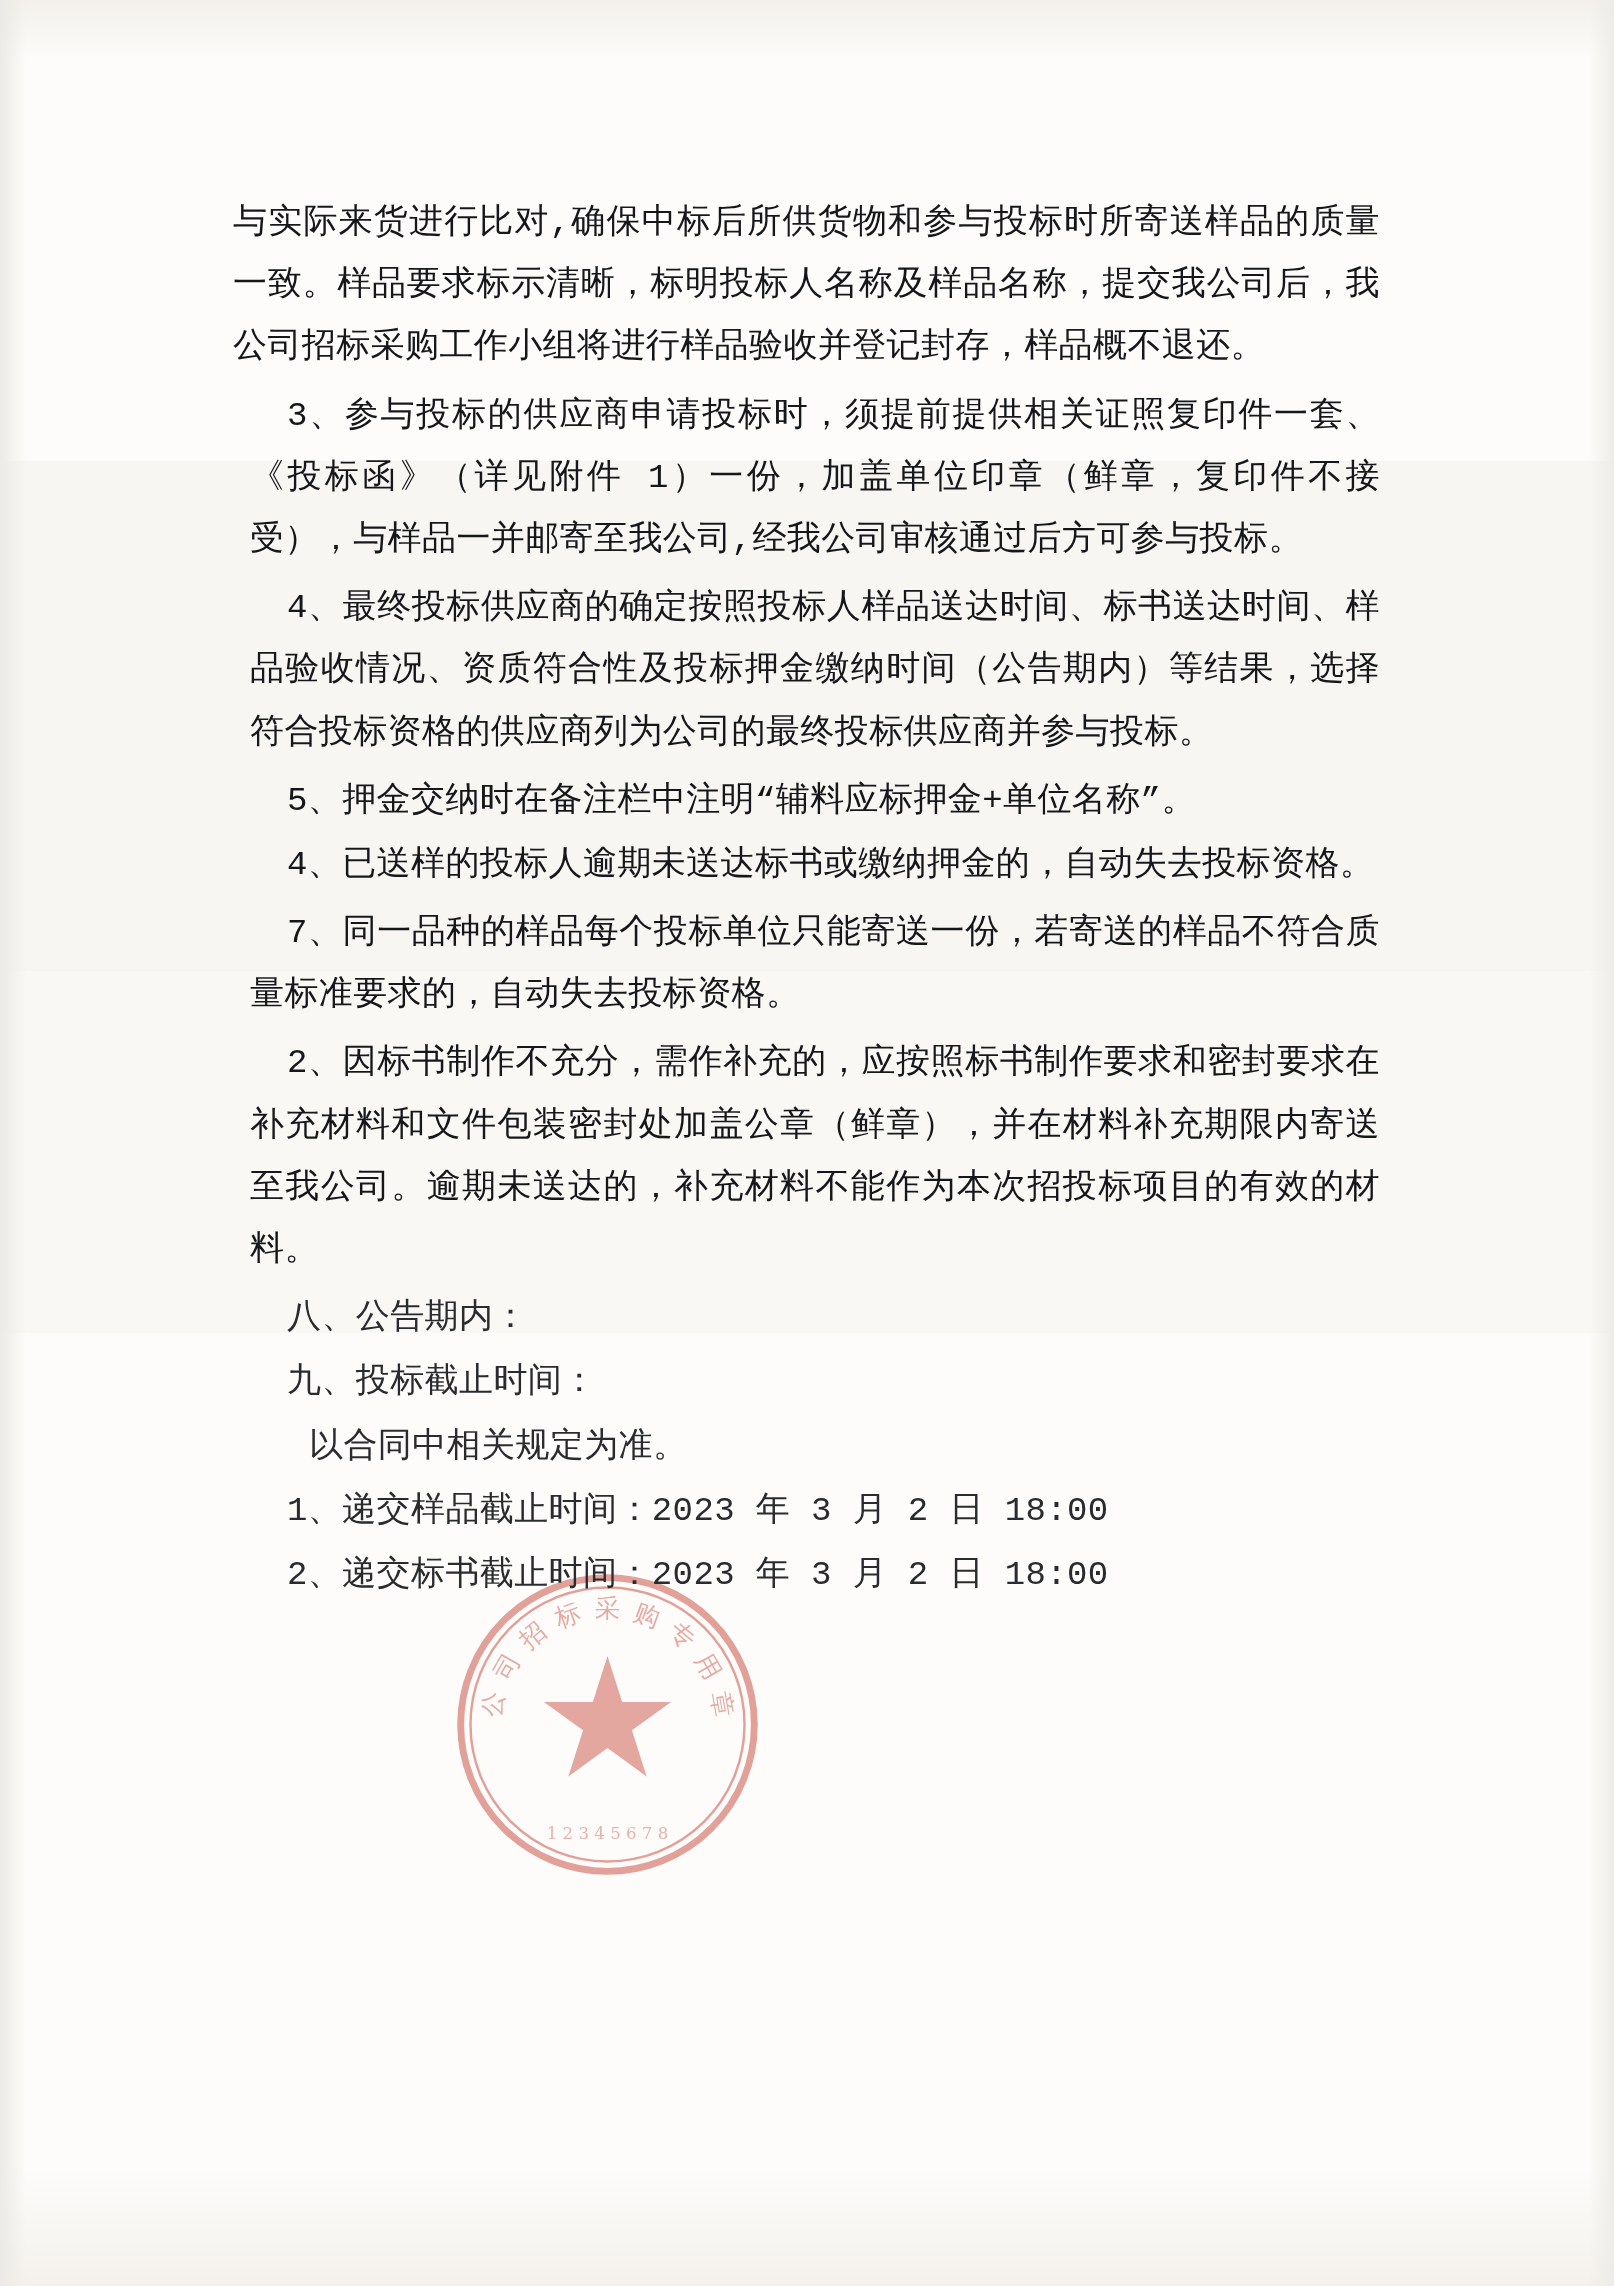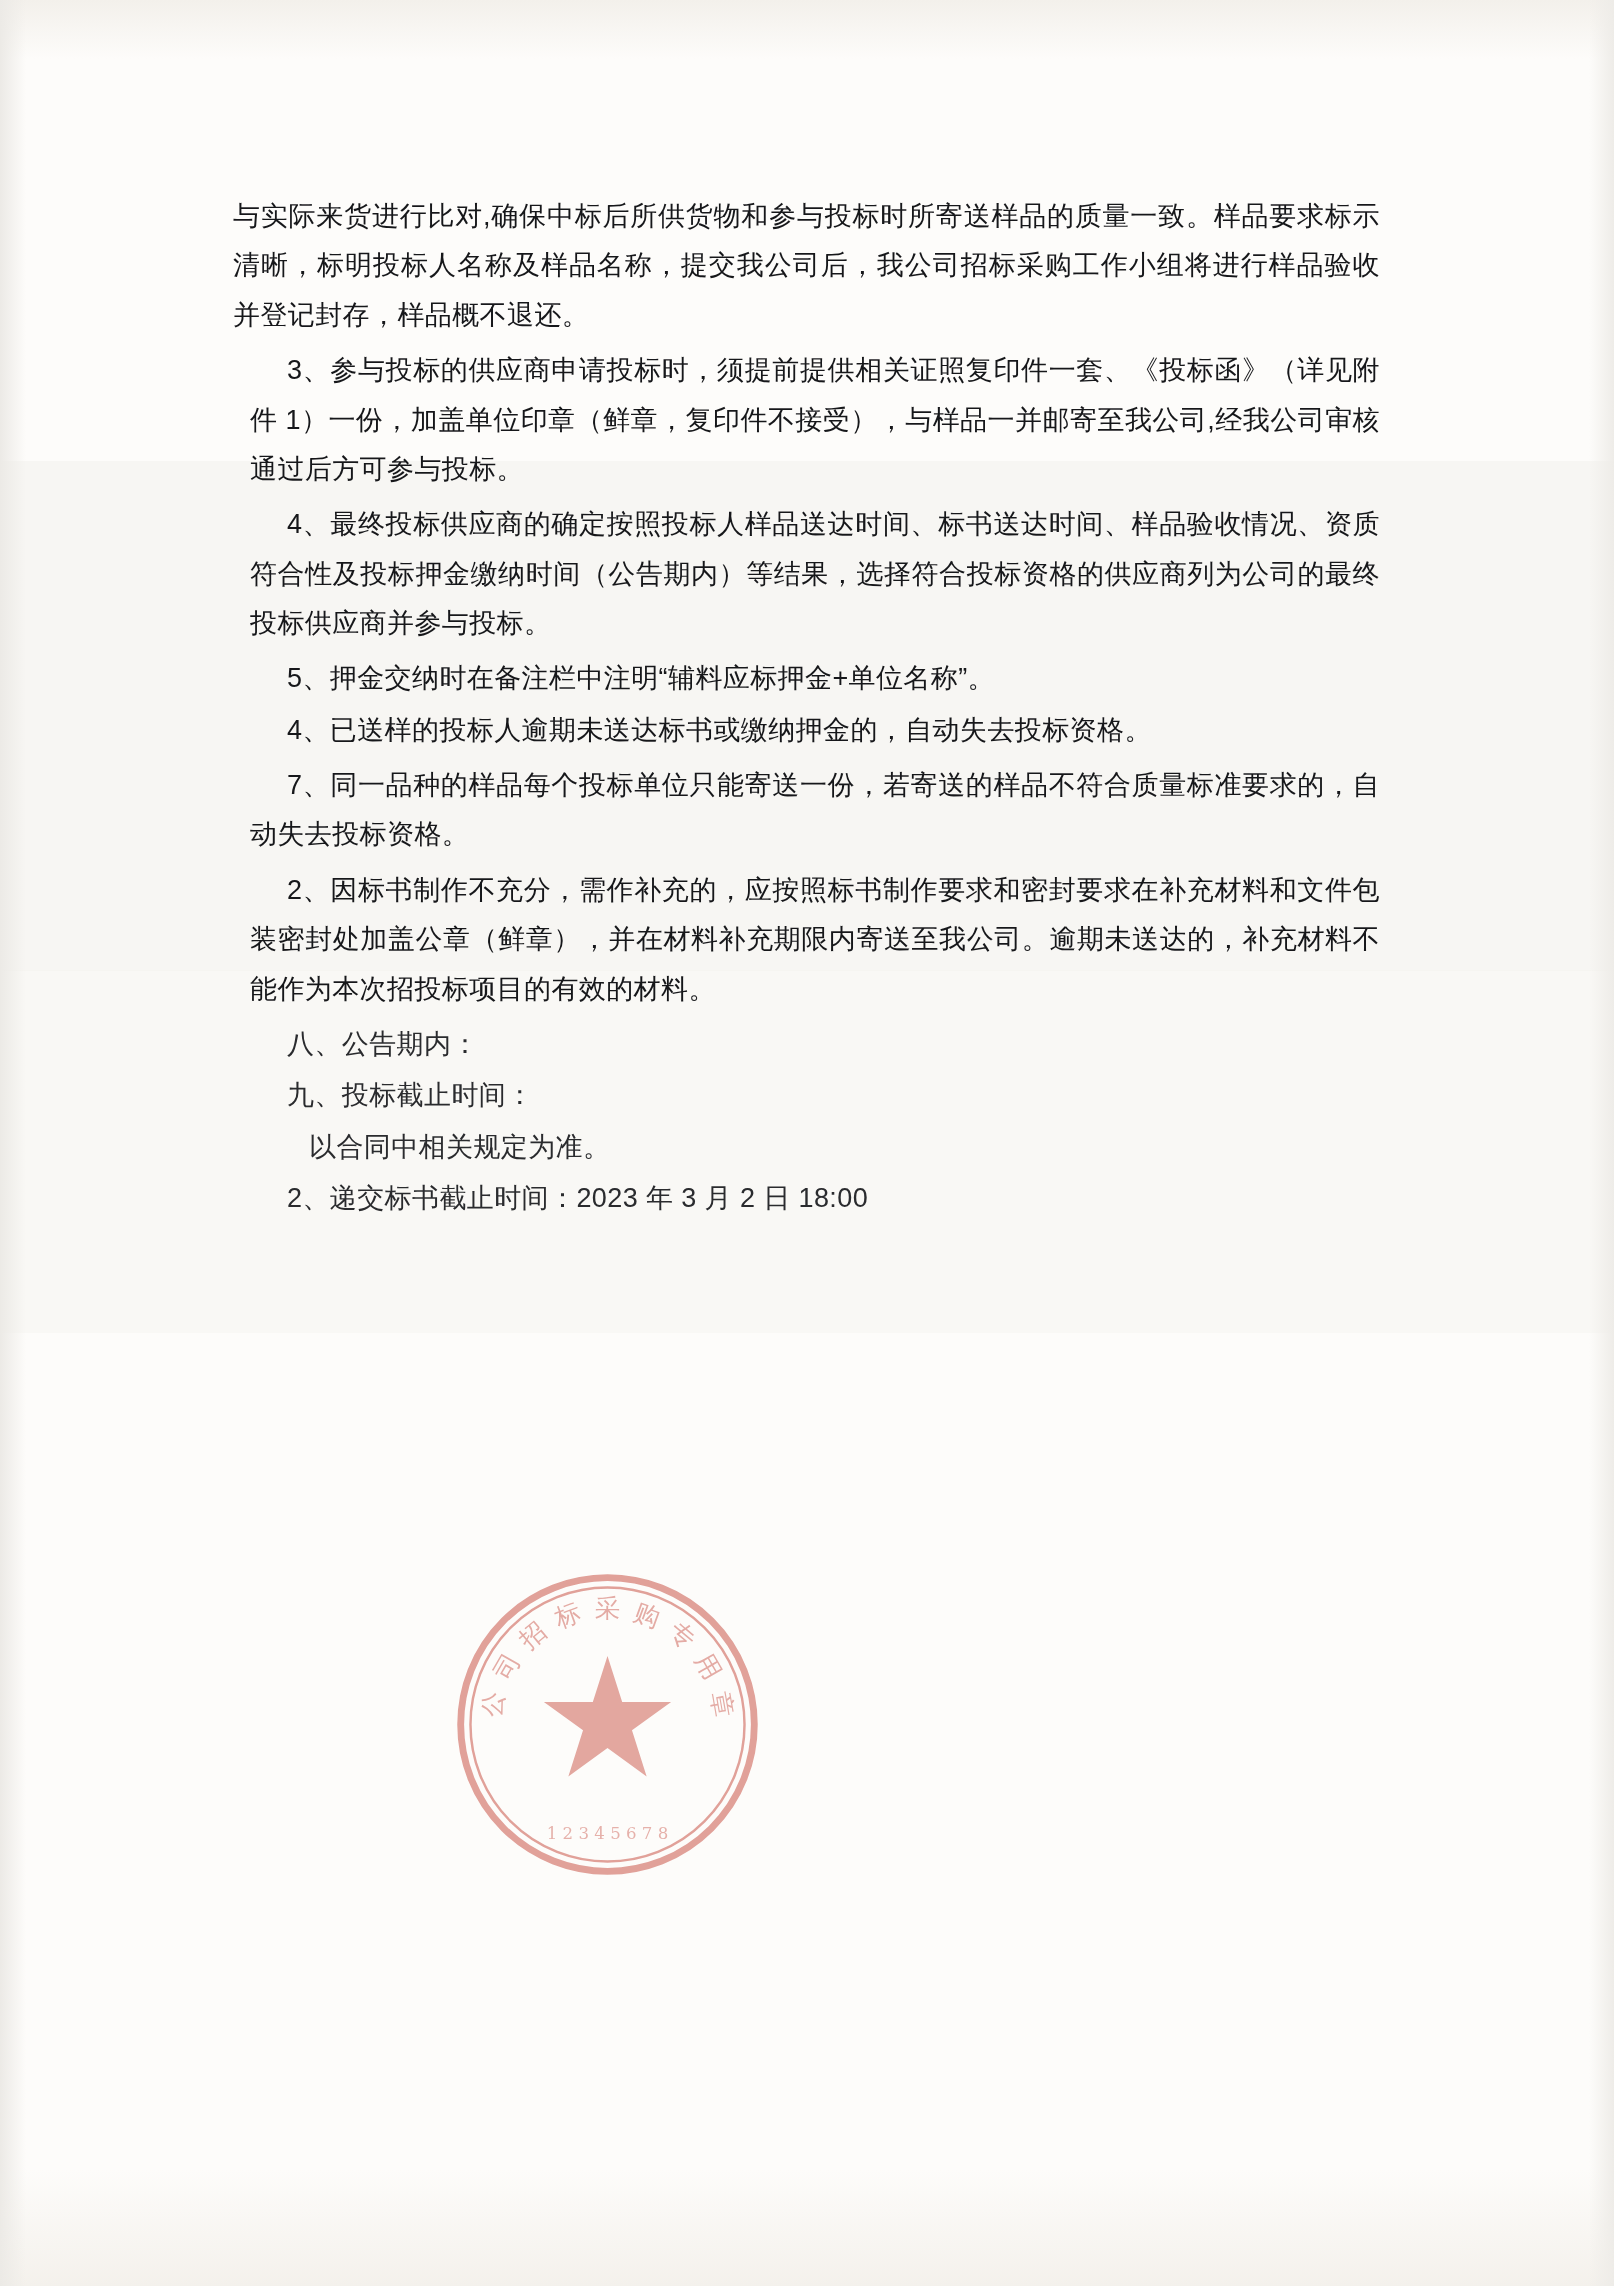--- a/index.html
+++ b/index.html
@@ -37,27 +37,27 @@
   
   #content {
     position: absolute;
     left: 233px;
     top: 192px;
     width: 1147px;
   }
 
   p.para {
     margin: 0 0 5.9px 0;
-    font-size: 27px;
+    font-size: 34px;
     line-height: 1.83;
     color: #16171a;
     letter-spacing: 0.4px;
     text-align: justify;
     text-justify: inter-character;
-    font-family: Liberation Sans, sans-serif;
+    font-family: Liberation Mono, monospace;
   }
   p.para.first { text-indent: 0; }
   p.indent1 { text-indent: 37px; margin-left: 17px; }
   p.indent2 { text-indent: 76px; }
   p.tight { margin-bottom: 2px; }
 
   
   p.grey { color: #2a2b2e; }
 
   
@@ -126,17 +126,18 @@
     <p class="para first">与实际来货进行比对,确保中标后所供货物和参与投标时所寄送样品的质量一致。样品要求标示清晰，标明投标人名称及样品名称，提交我公司后，我公司招标采购工作小组将进行样品验收并登记封存，样品概不退还。</p>
     <p class="para indent1">3、参与投标的供应商申请投标时，须提前提供相关证照复印件一套、《投标函》（详见附件 1）一份，加盖单位印章（鲜章，复印件不接受），与样品一并邮寄至我公司,经我公司审核通过后方可参与投标。</p>
     <p class="para indent1">4、最终投标供应商的确定按照投标人样品送达时间、标书送达时间、样品验收情况、资质符合性及投标押金缴纳时间（公告期内）等结果，选择符合投标资格的供应商列为公司的最终投标供应商并参与投标。</p>
     <p class="para indent1 tight">5、押金交纳时在备注栏中注明“辅料应标押金+单位名称”。</p>
     <p class="para indent1">4、已送样的投标人逾期未送达标书或缴纳押金的，自动失去投标资格。</p>
     <p class="para indent1">7、同一品种的样品每个投标单位只能寄送一份，若寄送的样品不符合质量标准要求的，自动失去投标资格。</p>
     <p class="para indent1">2、因标书制作不充分，需作补充的，应按照标书制作要求和密封要求在补充材料和文件包装密封处加盖公章（鲜章），并在材料补充期限内寄送至我公司。逾期未送达的，补充材料不能作为本次招投标项目的有效的材料。</p>
     <p class="para indent1 grey tight">八、公告期内：</p>
     <p class="para indent1 grey tight">九、投标截止时间：</p>
     <p class="para indent2 grey tight">以合同中相关规定为准。</p>
+    <p class="para indent1 grey tight">1、递交样品截止时间：2023 年 3 月 2 日 18:00</p>
     <p class="para indent1 grey tight">2、递交标书截止时间：2023 年 3 月 2 日 18:00</p>
   </div>
 
 </div>
 
 
 </body></html>

